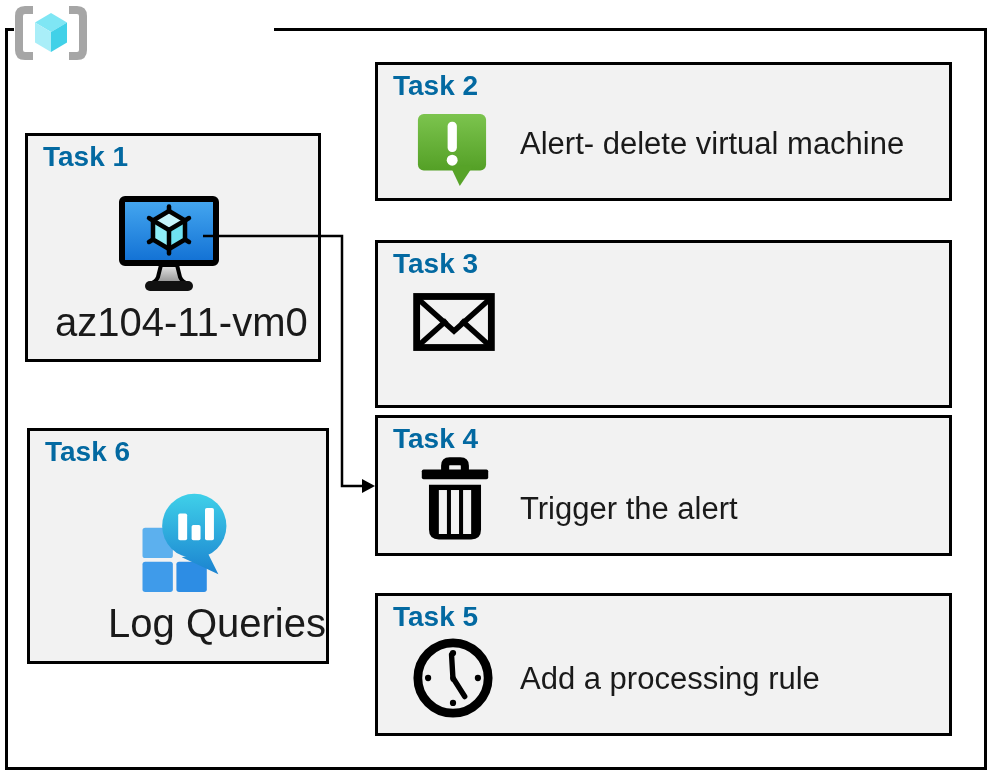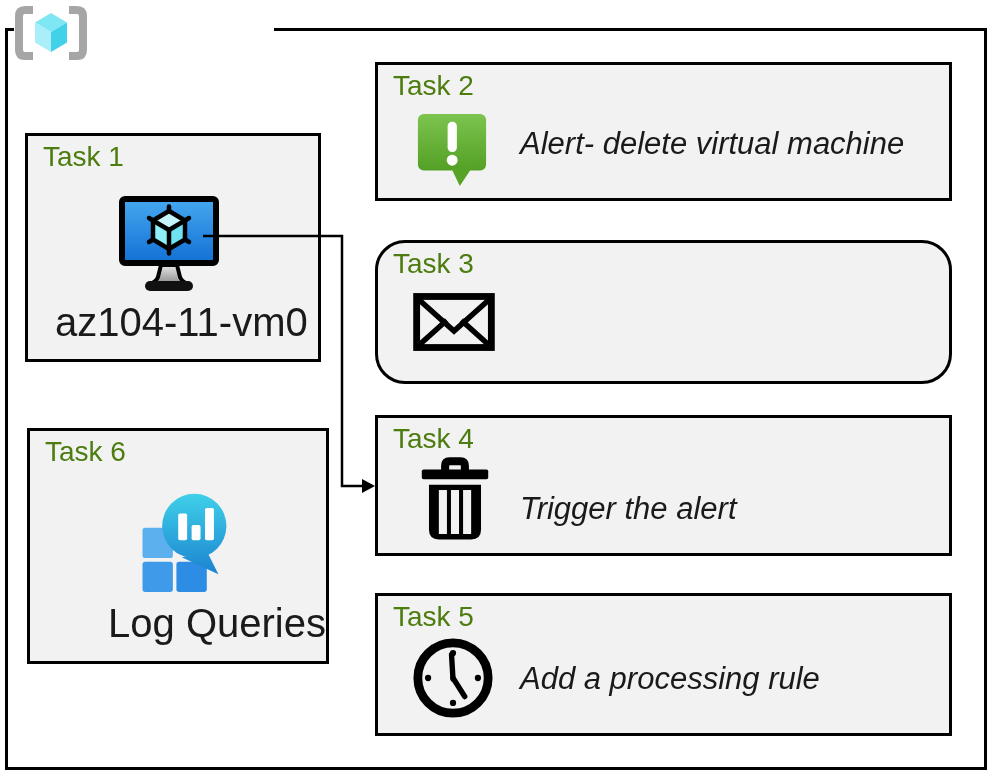--- a/index.html
+++ b/index.html
@@ -21,38 +21,38 @@
     position:absolute;left:101px;top:11px;font-size:31px;color:#1a1a1a;
     z-index:2;white-space:nowrap;
   }
   
   .task-box{
     position:absolute;background:#f2f2f2;border:3px solid #000;
     box-sizing:border-box;z-index:1;
   }
   #task1{left:25px;top:133px;width:296px;height:229px;padding-left:36px;}
   #task2{left:375px;top:62px;width:577px;height:139px;}
-  #task3{left:375px;top:240px;width:577px;height:144px;border-radius:30px;}
+  #task3{left:375px;top:240px;width:577px;height:168px;}
   #task4{left:375px;top:415px;width:577px;height:141px;}
   #task5{left:375px;top:593px;width:577px;height:143px;}
   #task6{left:27px;top:428px;width:302px;height:236px;}
   .task-title{
-    position:absolute;left:15px;top:5px;font-size:28px;font-weight:400;
-    color:#4d7c0f;white-space:nowrap;
+    position:absolute;left:15px;top:5px;font-size:28px;font-weight:700;
+    color:#0369a1;white-space:nowrap;
   }
   .icon-slot{position:absolute;}
   #task1 .icon-slot{left:88px;top:58px;width:106px;height:100px;}
   #task2 .icon-slot{left:37px;top:44px;width:74px;height:80px;}
   #task3 .icon-slot{left:35px;top:48px;width:82px;height:62px;}
   #task4 .icon-slot{left:42px;top:33px;width:70px;height:96px;}
   #task5 .icon-slot{left:33px;top:40px;width:84px;height:84px;}
   #task6 .icon-slot{left:100px;top:54px;width:100px;height:114px;}
   .icon-slot svg{width:100%;height:100%;display:block;}
   .task-text{
-    position:absolute;left:142px;font-size:31px;color:#1a1a1a;white-space:nowrap;font-style:italic;
+    position:absolute;left:142px;font-size:31px;color:#1a1a1a;white-space:nowrap;
   }
   #task2 .task-text{top:61px;}
   #task3 .task-text{top:58px;}
   #task4 .task-text{top:73px;}
   #task5 .task-text{top:65px;}
   .task-caption{
     position:absolute;font-size:40px;color:#1a1a1a;white-space:nowrap;
   }
   #task1 .task-caption{left:27px;top:164px;}
   #task6 .task-caption{left:0;top:170px;width:100%;text-align:right;}

